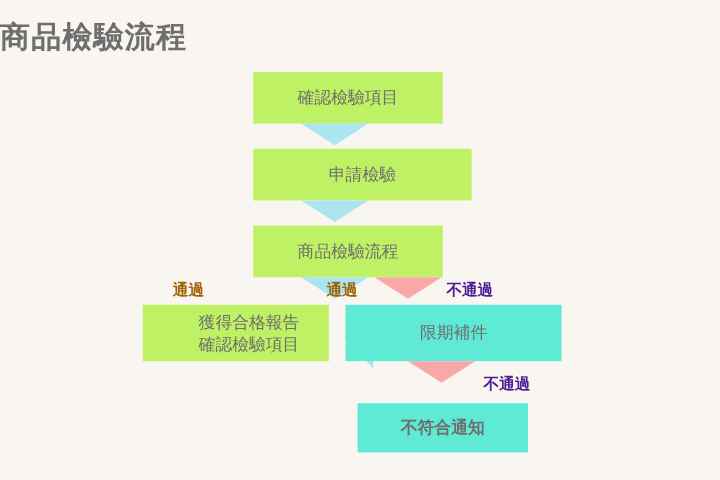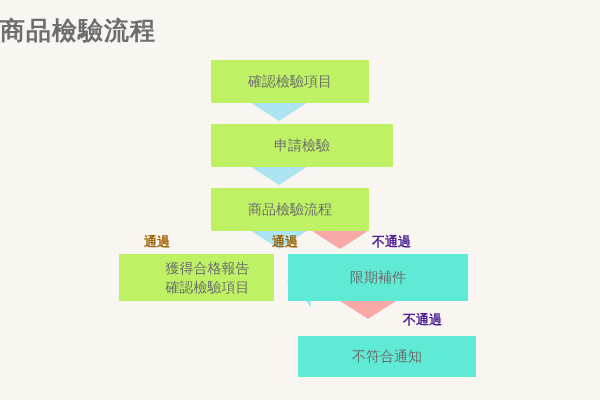--- a/index.html
+++ b/index.html
@@ -116,17 +116,17 @@
   <div class="arrow-left" style="left:287px; top:255px;"></div>
 
   <div class="box pink" style="left:288px; top:254px; width:180px; height:47px;">
     <span class="line">限期補件</span>
   </div>
 
   <div class="arrow-down pink" style="left:340px; top:301px;"></div>
 
   <div class="edge-label green" style="left:403px; top:311px;">不通過</div>
 
-  <div class="box pink" style="left:298px; top:336px; width:178px; height:41px;">
+  <div class="box pink" style="left:298px; top:336px; width:142px; height:41px;font-weight:bold;">
     <span class="line">不符合通知</span>
   </div>
 
 </div>
 
 </body></html>

